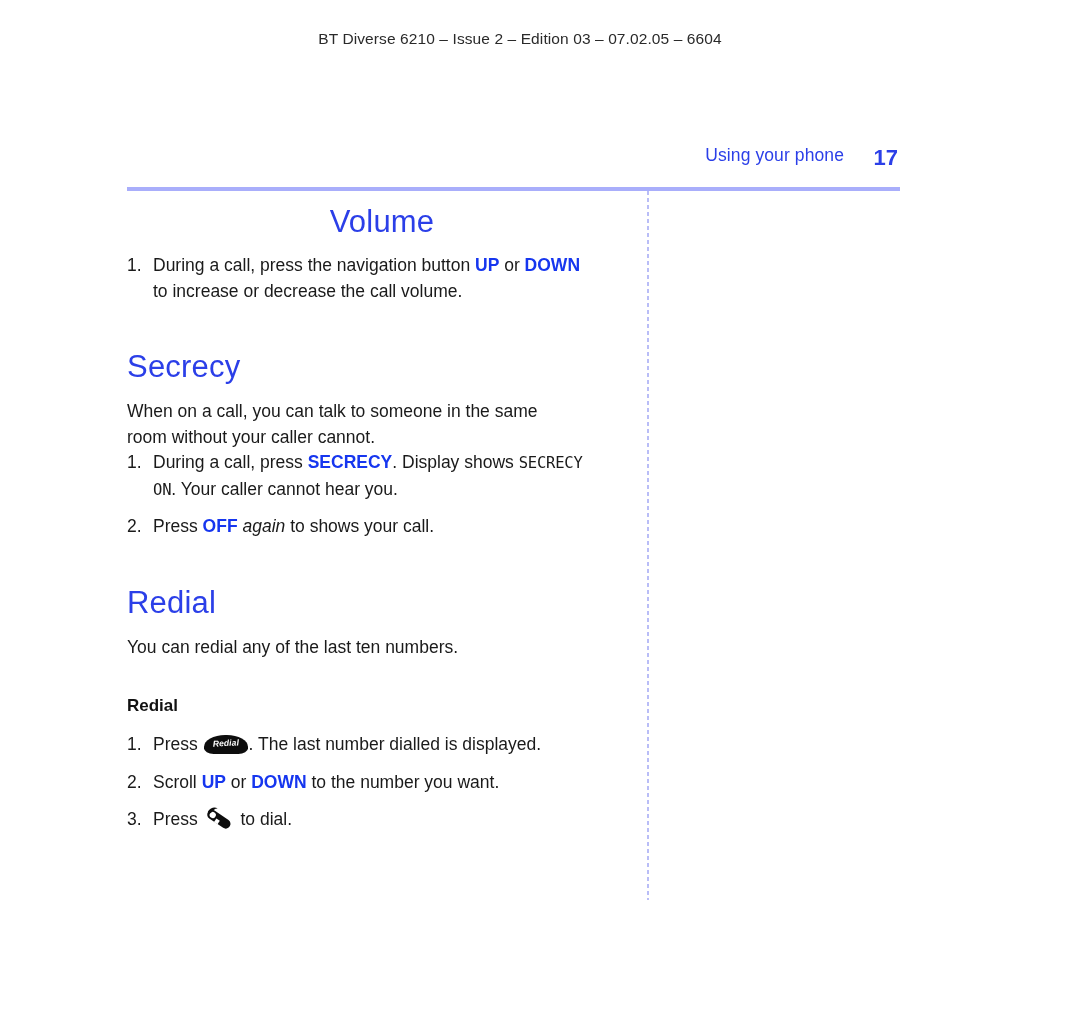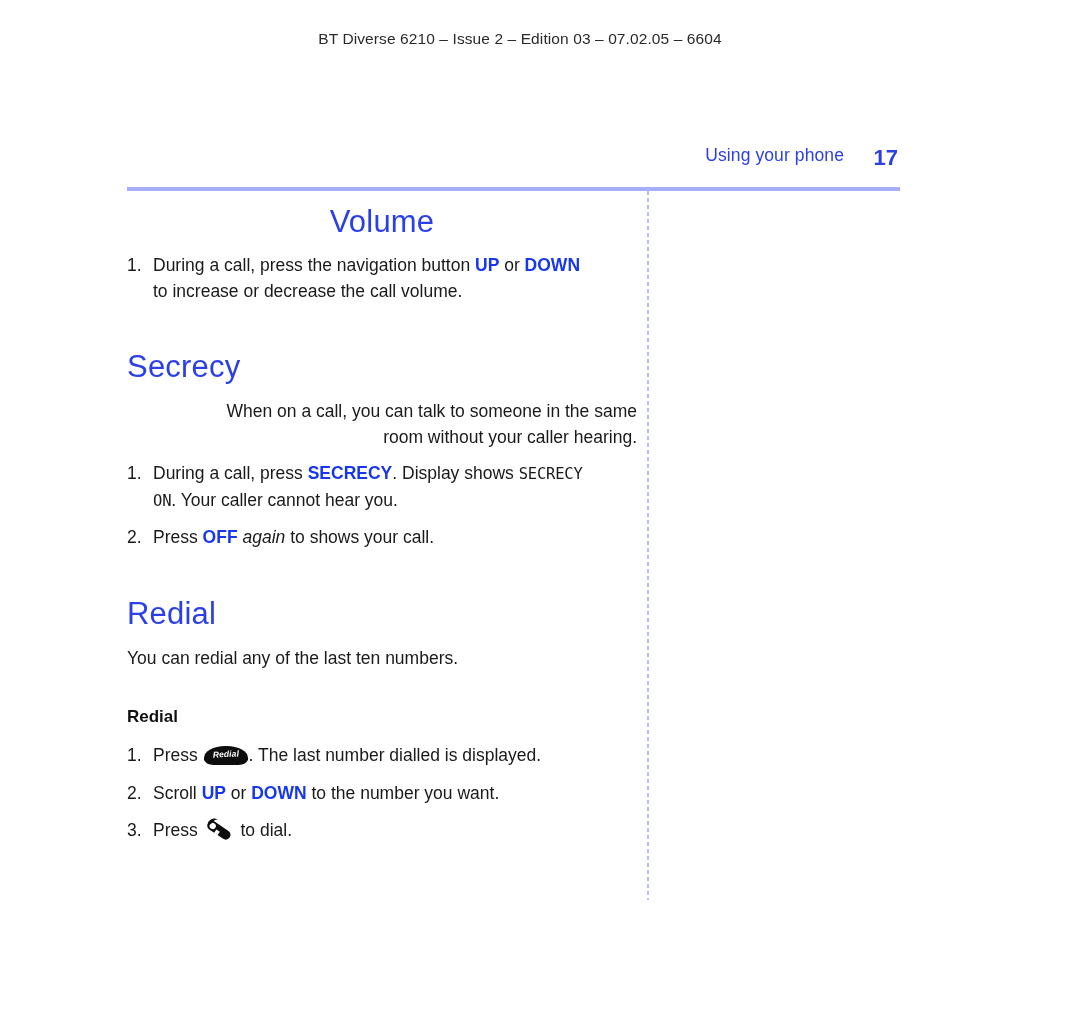--- a/index.html
+++ b/index.html
@@ -195,22 +195,22 @@
 <div class="content">
 
   <h1 class="section-title" style="margin-bottom:16px;text-align:center;">Volume</h1>
 
   <div class="li" style="margin-bottom:2px;">
     <span class="num">1.</span><span>During a call, press the navigation button </span><span class="kw">UP</span><span> or </span><span class="kw">DOWN</span><br><span>to increase or decrease the call volume.</span>
   </div>
 
   <h1 class="section-title" style="margin-top:47px; margin-bottom:17px;">Secrecy</h1>
 
-  <p class="body-text indent" style="margin-bottom:11px;text-align:right;">
-    <span>When on a call, you can talk to someone in the same</span><br><span>room without your caller hearing.</span>
+  <p class="body-text indent" style="">
+    <span>When on a call, you can talk to someone in the same</span><br><span>room without your caller cannot.</span>
   </p>
 
   <div class="li" style="margin-bottom:11px;">
     <span class="num">1.</span><span>During a call, press </span><span class="kw">SECRECY</span><span>. Display shows </span><span class="lcd">SECRECY</span><br><span class="lcd">ON</span><span>. Your caller cannot hear you.</span>
   </div>
 
   <div class="li">
     <span class="num">2.</span><span>Press </span><span class="kw">OFF</span><span>&nbsp;</span><span class="it">again</span><span> to shows your call.</span>
   </div>
 

